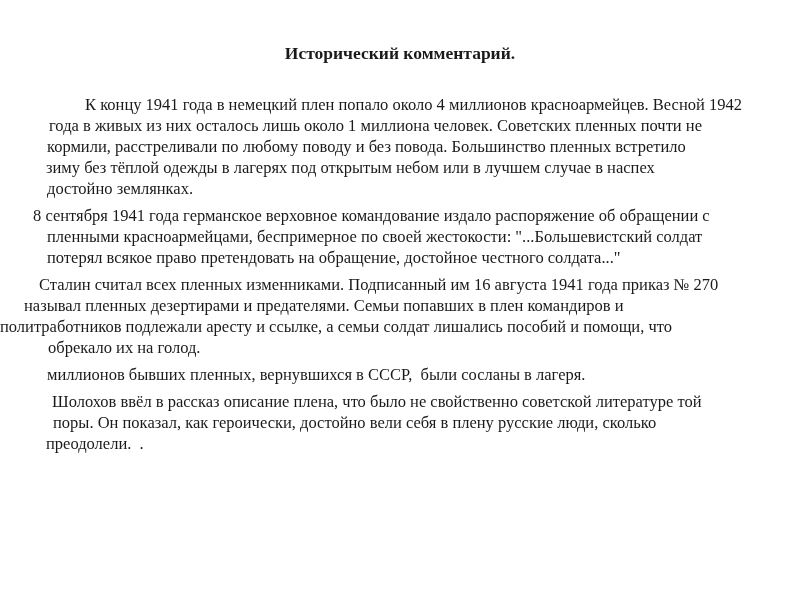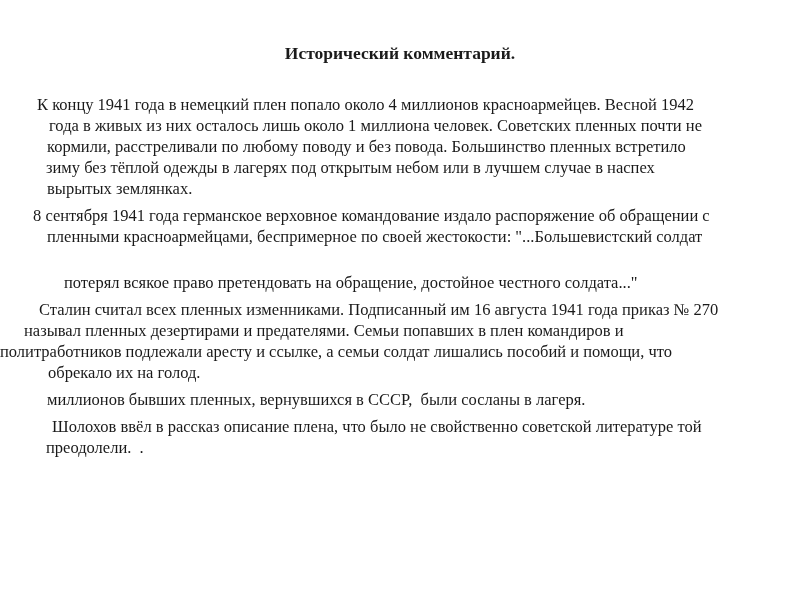--- a/index.html
+++ b/index.html
@@ -46,38 +46,39 @@
     white-space: pre;
   }
 </style>
 </head>
 <body>
 
 <div class="slide" style="background: rgb(255, 255, 255); color: rgb(26, 26, 26);">
   <div class="title">Исторический комментарий.</div>
   <div class="body-block" id="paragraphs-container">
       <div class="paragraph">
-        <div class="line" style="padding-left: 37px;">К концу 1941 года в немецкий плен попало около 4 миллионов красноармейцев. Весной 1942</div>
+        <div class="line" style="padding-left: 37px; margin-left: 48px;">К концу 1941 года в немецкий плен попало около 4 миллионов красноармейцев. Весной 1942</div>
         <div class="line" style="padding-left: 49px;">года в живых из них осталось лишь около 1 миллиона человек. Советских пленных почти не</div>
         <div class="line" style="padding-left: 47px;">кормили, расстреливали по любому поводу и без повода. Большинство пленных встретило</div>
         <div class="line" style="padding-left: 46px;">зиму без тёплой одежды в лагерях под открытым небом или в лучшем случае в наспех</div>
-        <div class="line" style="padding-left: 47px;">вырытых землянках.</div>
+        <div class="line" style="padding-left: 47px;">достойно землянках.</div>
       </div>
       <div class="paragraph">
         <div class="line" style="padding-left: 33px;">8 сентября 1941 года германское верховное командование издало распоряжение об обращении с</div>
         <div class="line" style="padding-left: 47px;">пленными красноармейцами, беспримерное по своей жестокости: "...Большевистский солдат</div>
-        <div class="line" style="padding-left: 64px; margin-top: 25px;">потерял всякое право претендовать на обращение, достойное честного солдата..."</div>
+        <div class="line" style="padding-left: 47px;">потерял всякое право претендовать на обращение, достойное честного солдата..."</div>
       </div>
       <div class="paragraph">
         <div class="line" style="padding-left: 39px;">Сталин считал всех пленных изменниками. Подписанный им 16 августа 1941 года приказ № 270</div>
         <div class="line" style="padding-left: 24px;">называл пленных дезертирами и предателями. Семьи попавших в плен командиров и</div>
         <div class="line" style="">политработников подлежали аресту и ссылке, а семьи солдат лишались пособий и помощи, что</div>
         <div class="line" style="padding-left: 48px;">обрекало их на голод.</div>
       </div>
       <div class="paragraph">
         <div class="line" style="padding-left: 47px;">миллионов бывших пленных, вернувшихся в СССР,  были сосланы в лагеря.</div>
       </div>
       <div class="paragraph">
         <div class="line" style="padding-left: 52px;">Шолохов ввёл в рассказ описание плена, что было не свойственно советской литературе той</div>
+        <div class="line" style="padding-left: 53px;">поры. Он показал, как героически, достойно вели себя в плену русские люди, сколько</div>
         <div class="line" style="padding-left: 46px;">преодолели.  .</div>
       </div>
     </div>
 </div>
 
 </body></html>

